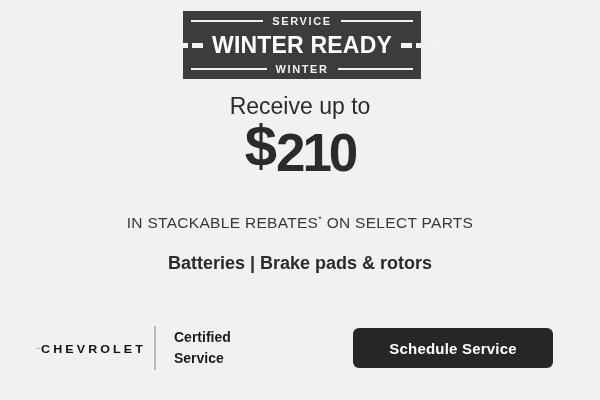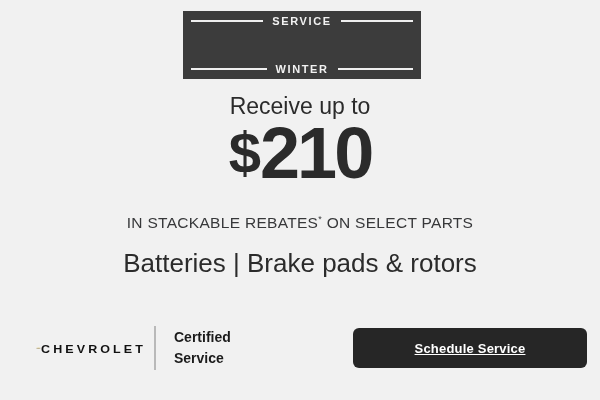--- a/index.html
+++ b/index.html
@@ -105,21 +105,21 @@
     color: #2b2b2b;
     white-space: nowrap;
   }
   .amount .currency {
     font-size: 58px;
     font-weight: 700;
     letter-spacing: -1px;
     vertical-align: 5px;
   }
   .amount .value {
-    font-size: 72px;
+    font-size: 53px;
     font-weight: 700;
     letter-spacing: -3px;
   }
   .rebates {
     position: absolute;
     top: 215px;
     left: 0;
     width: 600px;
     text-align: center;
     font-size: 15.5px;
@@ -135,22 +135,22 @@
   }
   .parts {
     position: absolute;
     top: 250px;
     left: 0;
     width: 600px;
     text-align: center;
     color: #2b2b2b;
   }
   .parts .line {
-    font-size: 26px;
-    font-weight: 400;
+    font-size: 18px;
+    font-weight: 700;
     line-height: 27px;
     white-space: nowrap;
   }
 
   
   .brand {
     position: absolute;
     left: 36px;
     top: 326px;
     display: flex;
@@ -185,48 +185,60 @@
     font-size: 14px;
     font-weight: 700;
     color: #1b1b1b;
     line-height: 21px;
   }
 
   .cta {
     position: absolute;
     left: 353px;
     top: 328px;
-    width: 234px;
+    width: 200px;
     height: 40px;
     background: #262626;
     border: none;
     border-radius: 6px;
     color: #ffffff;
     font-family: "Liberation Sans", sans-serif;
-    font-size: 13px;
+    font-size: 15px;
     font-weight: 700;
     letter-spacing: 0.2px;
     cursor: pointer;
     padding: 0;
-    text-decoration: underline;
   }
 </style>
 </head>
 <body>
 
 <div id="ad">
 
   <div class="banner">
 
     <div class="banner-row">
       <span class="rule"></span>
       <span class="kicker">SERVICE</span>
       <span class="rule"></span>
     </div>
 
+    <div class="banner-mid">
+      <span class="dashes">
+        <span class="dash"></span>
+        <span class="dash"></span>
+        <span class="dash"></span>
+      </span>
+      <span class="banner-title">WINTER READY</span>
+      <span class="dashes">
+        <span class="dash"></span>
+        <span class="dash"></span>
+        <span class="dash"></span>
+      </span>
+    </div>
 
     <div class="banner-row">
       <span class="rule"></span>
       <span class="kicker">WINTER</span>
       <span class="rule"></span>
     </div>
 
   </div>
 
   <div class="receive">Receive up to</div>

